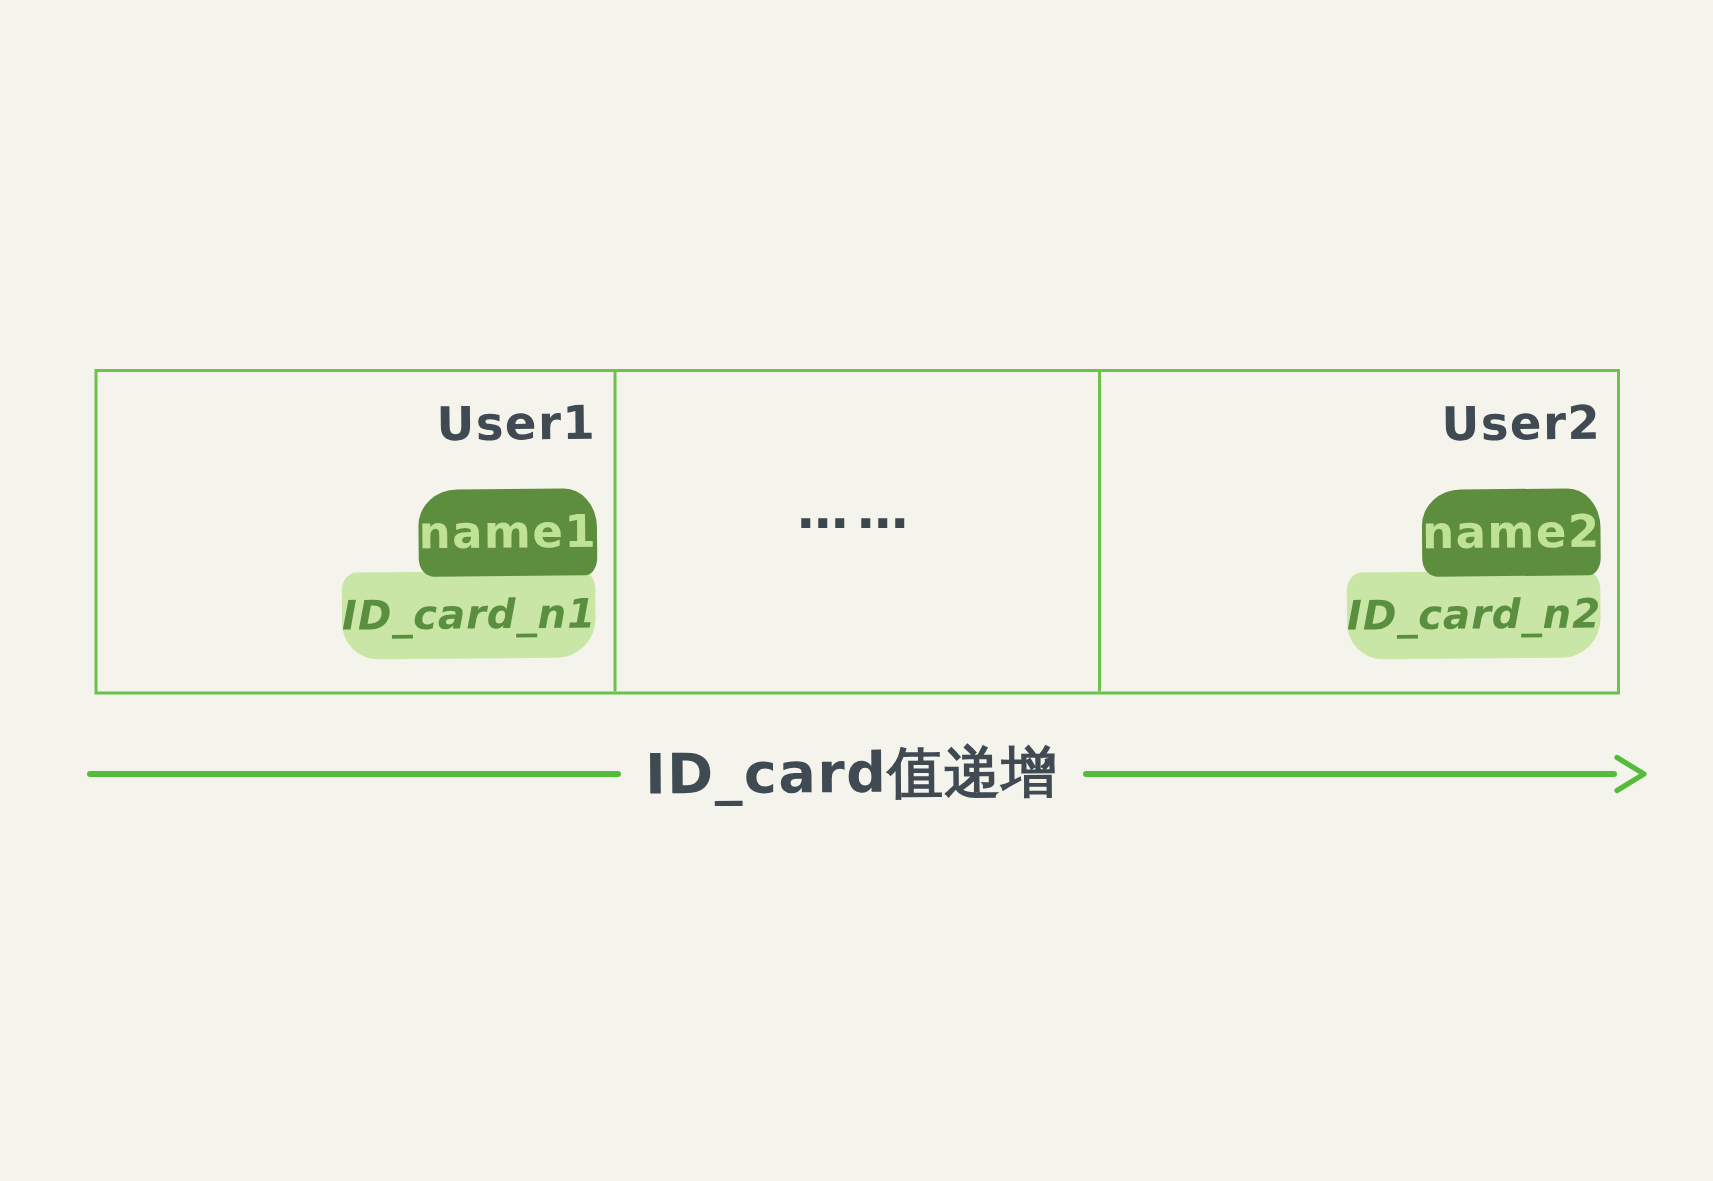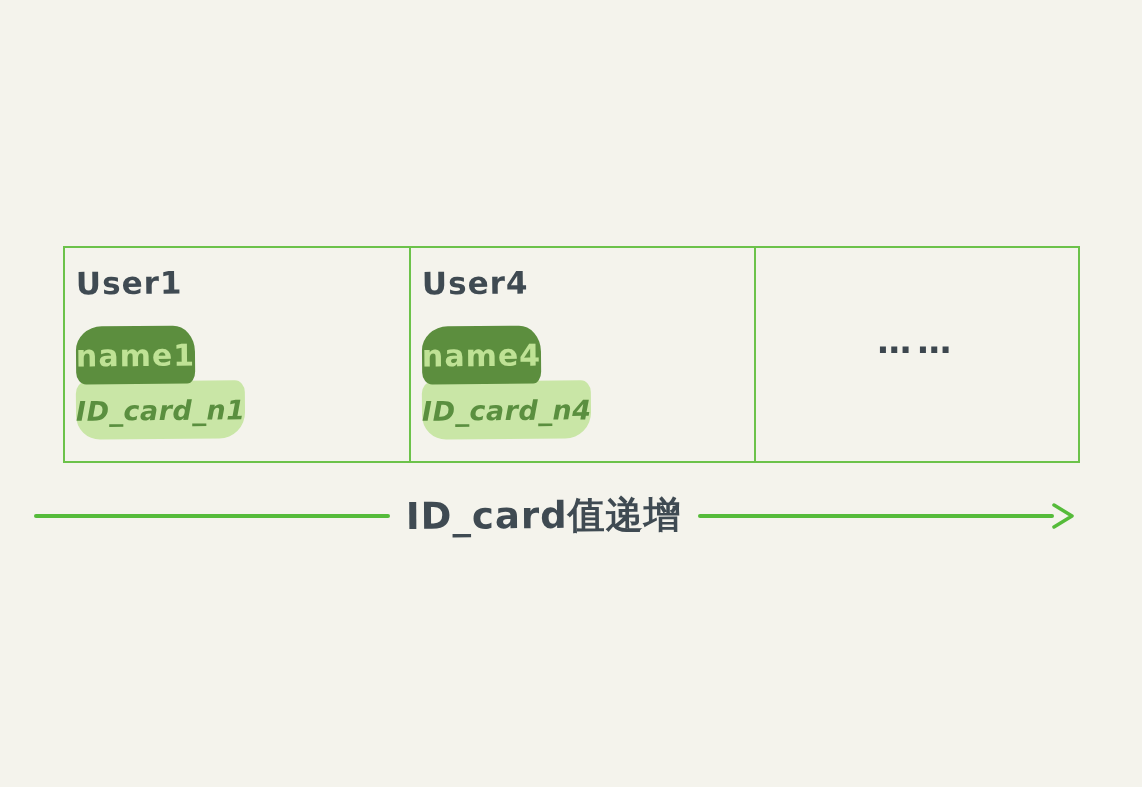--- a/index.html
+++ b/index.html
@@ -27,21 +27,21 @@
     border: 2.5px solid #6cc24a;
     box-sizing: border-box;
     background: #f4f3ec;
   }
   .cell {
     flex: 1 1 0;
     border-right: 2.5px solid #6cc24a;
     box-sizing: border-box;
     display: flex;
     flex-direction: column;
-    align-items: flex-start;
+    align-items: flex-end;
     padding: 14px 11px 0 11px;
     position: relative;
   }
   .cell:last-child { border-right: none; }
 
   .user-title {
     text-align: center;
     color: #3f4a52;
     font-size: 31px;
     font-weight: bold;
@@ -91,21 +91,21 @@
     font-size: 34px;
     font-weight: bold;
     letter-spacing: 6px;
     line-height: 0;
     margin-top: -28px;
   }
 
   
   .arrow-row {
     position: absolute;
-    left: 34px;
+    left: 58px;
     top: 490px;
     width: 1042px;
     height: 52px;
     display: flex;
     align-items: center;
   }
   .arrow-line {
     flex: 1 1 0;
     height: 3.5px;
     background: #55bb3a;
@@ -137,34 +137,34 @@
     <div class="cell">
       <div class="user-title">User1</div>
       <div class="badge dark">
         <span>name1</span>
       </div>
       <div class="badge light">
         <span>ID_card_n1</span>
       </div>
     </div>
 
-    <div class="cell">
-      <div class="user-title">User4</div>
-      <div class="badge dark">
-        <span>name4</span>
-      </div>
-      <div class="badge light">
-        <span>ID_card_n4</span>
-      </div>
-    </div>
 
     <div class="cell ellipsis-cell">
       <span class="dots">……</span>
     </div>
 
+    <div class="cell">
+      <div class="user-title">User2</div>
+      <div class="badge dark">
+        <span>name2</span>
+      </div>
+      <div class="badge light">
+        <span>ID_card_n2</span>
+      </div>
+    </div>
 
 
   </div>
 
   <div class="arrow-row">
     <div class="arrow-line"></div>
     <div class="arrow-label">ID_card值递增</div>
     <div class="arrow-line"></div>
     <svg class="arrow-head" viewBox="0 0 26 34">
       <path d="M4 6 L22 17 L4 28" fill="none" stroke="#55bb3a" stroke-width="3.5" stroke-linecap="round" stroke-linejoin="round"></path>

